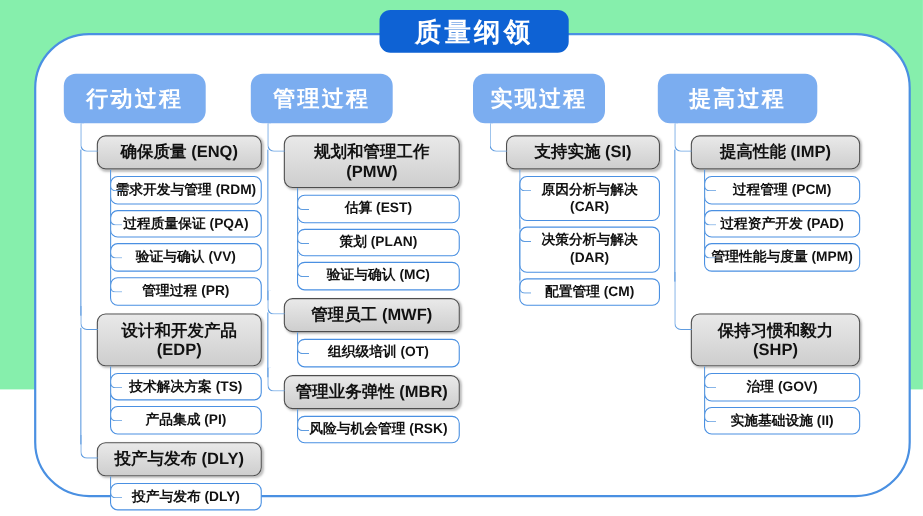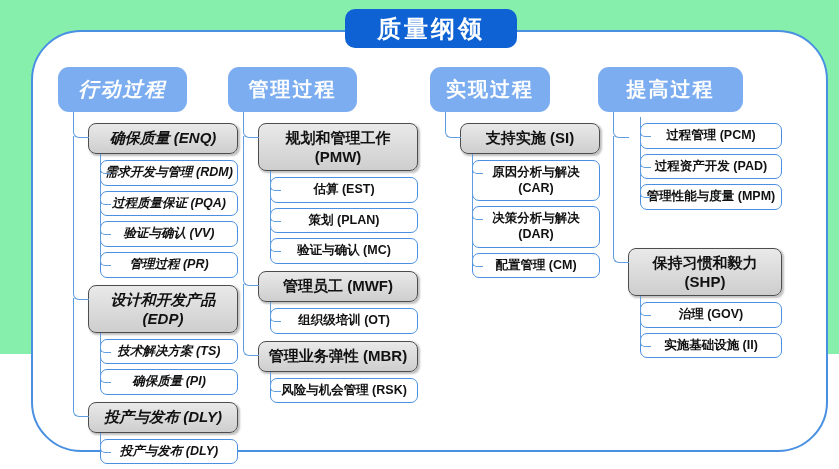--- a/index.html
+++ b/index.html
@@ -16,21 +16,21 @@
 
   .frame{position:absolute;left:31px;top:30px;width:797px;height:422px;
     border:2px solid var(--white-border);border-radius:50px;background:#fff;}
 
   .title{position:absolute;left:345px;top:9px;width:172px;height:39px;
     background:var(--title-bg);border-radius:10px;color:#fff;font-size:24px;
     font-weight:bold;letter-spacing:3px;display:flex;align-items:center;
     justify-content:center;z-index:3;}
 
   .column{position:absolute;top:67px;}
-  .col-action{left:58px;width:180px;font-style:italic;}
+  .col-action{left:58px;width:180px;}
   .col-management{left:228px;width:190px;}
   .col-implementation{left:430px;width:170px;}
   .col-improvement{left:598px;width:184px;}
 
   .col-header{width:129px;height:45px;background:var(--header-bg);
     border-radius:11px;color:#fff;font-size:20px;font-weight:bold;
     letter-spacing:2px;display:flex;align-items:center;justify-content:center;}
   .col-implementation .col-header{width:120px;}
   .col-improvement .col-header{width:145px;}
 
@@ -93,21 +93,21 @@
               </div>
             </div>
           </div>
           <div class="group">
             <div class="group-box">设计和开发产品 (EDP)</div>
             <div class="children">
               <div class="child">
                 <div class="practice-box">技术解决方案 (TS)</div>
               </div>
               <div class="child">
-                <div class="practice-box">确保质量 (PI)</div>
+                <div class="practice-box">产品集成 (PI)</div>
               </div>
             </div>
           </div>
           <div class="group">
             <div class="group-box">投产与发布 (DLY)</div>
             <div class="children">
               <div class="child">
                 <div class="practice-box">投产与发布 (DLY)</div>
               </div>
             </div>
@@ -165,20 +165,21 @@
                 <div class="practice-box">配置管理 (CM)</div>
               </div>
             </div>
           </div>
         </div>
       </div>
       <div class="column col-improvement">
         <div class="col-header">提高过程</div>
         <div class="col-body">
           <div class="group">
+            <div class="group-box">提高性能 (IMP)</div>
             <div class="children">
               <div class="child">
                 <div class="practice-box">过程管理 (PCM)</div>
               </div>
               <div class="child">
                 <div class="practice-box">过程资产开发 (PAD)</div>
               </div>
               <div class="child">
                 <div class="practice-box">管理性能与度量 (MPM)</div>
               </div>

